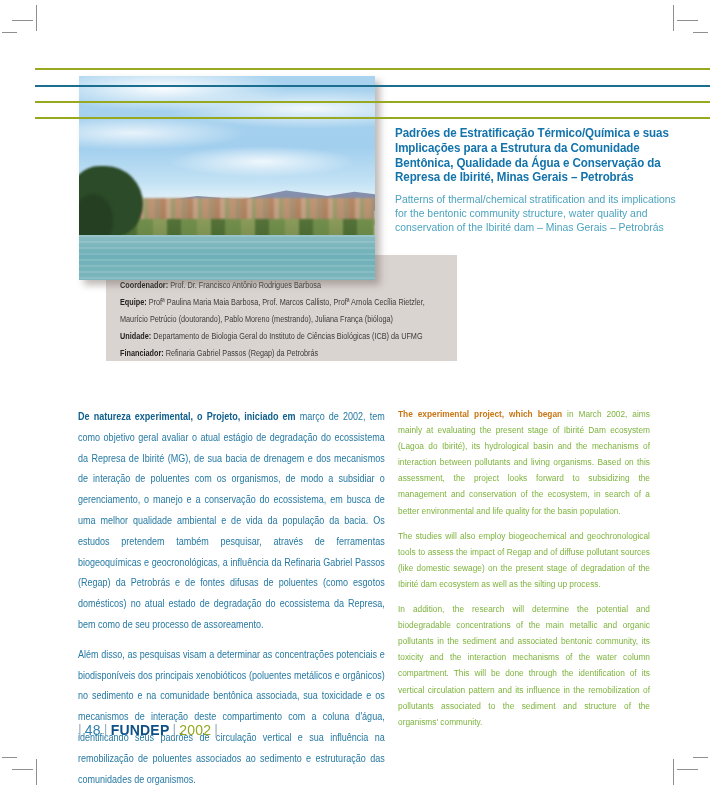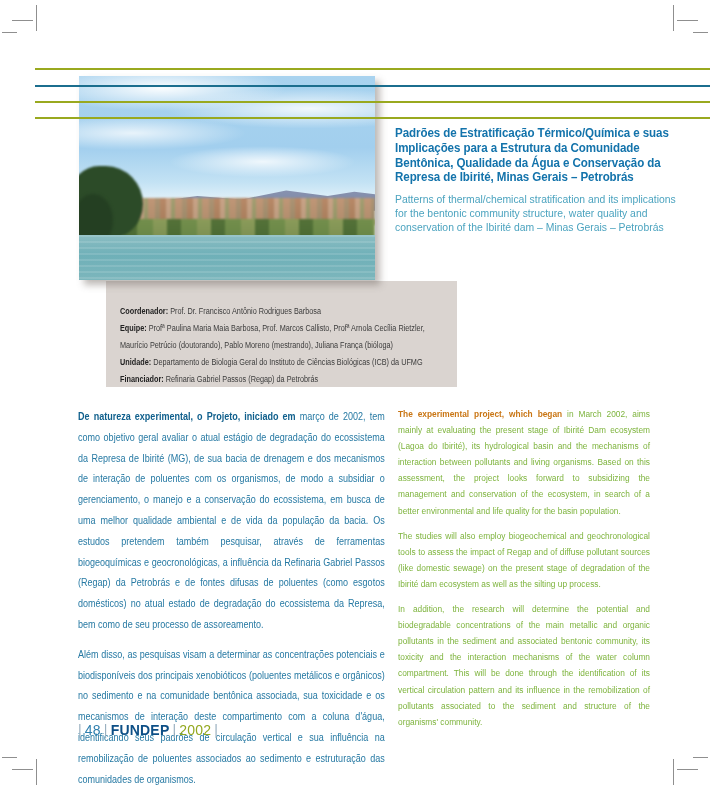--- a/index.html
+++ b/index.html
@@ -39,21 +39,21 @@
   .photo .water{position:absolute;left:0;top:78%;width:100%;height:22%;
      background:
        repeating-linear-gradient(180deg, rgba(255,255,255,.12) 0 2px, rgba(0,0,0,0) 2px 6px),
        linear-gradient(180deg,#8bbdc2 0%,#6fb0b8 45%,#7cb6bc 100%);}
   
   .title-block{position:absolute;left:395px;top:126px;width:310px;transform:scaleX(.92);
      transform-origin:0 0;z-index:4;}
   .title-pt{margin:0;font-size:12.6px;font-weight:bold;line-height:14.8px;color:#1373ab;letter-spacing:-.1px;}
   .title-en{margin:8px 0 0 0;font-size:11.3px;font-weight:normal;line-height:13.8px;color:#4ba3bf;}
   
-  .team-box{position:absolute;left:106px;top:255px;width:351px;height:106px;background:#dad4d0;z-index:1;margin-top:26px;}
+  .team-box{position:absolute;left:106px;top:255px;width:351px;height:106px;background:#dad4d0;z-index:1;}
   .team-inner{position:absolute;left:14px;top:22px;width:394px;transform:scaleX(.82);transform-origin:0 0;
      font-size:8.9px;line-height:17px;color:#3b3b3b;}
   .team-inner p{margin:0;}
   .team-inner b{color:#222;}
   
   .col{position:absolute;top:406px;z-index:4;text-align:justify;}
   .col p{margin:0 0 9px 0;}
   .col-pt{left:78px;width:374px;transform:scaleX(.82);transform-origin:0 0;
      font-size:11px;line-height:20.8px;color:#2679a3;}
   .col-pt .lead{font-weight:bold;color:#0f5f8c;}

